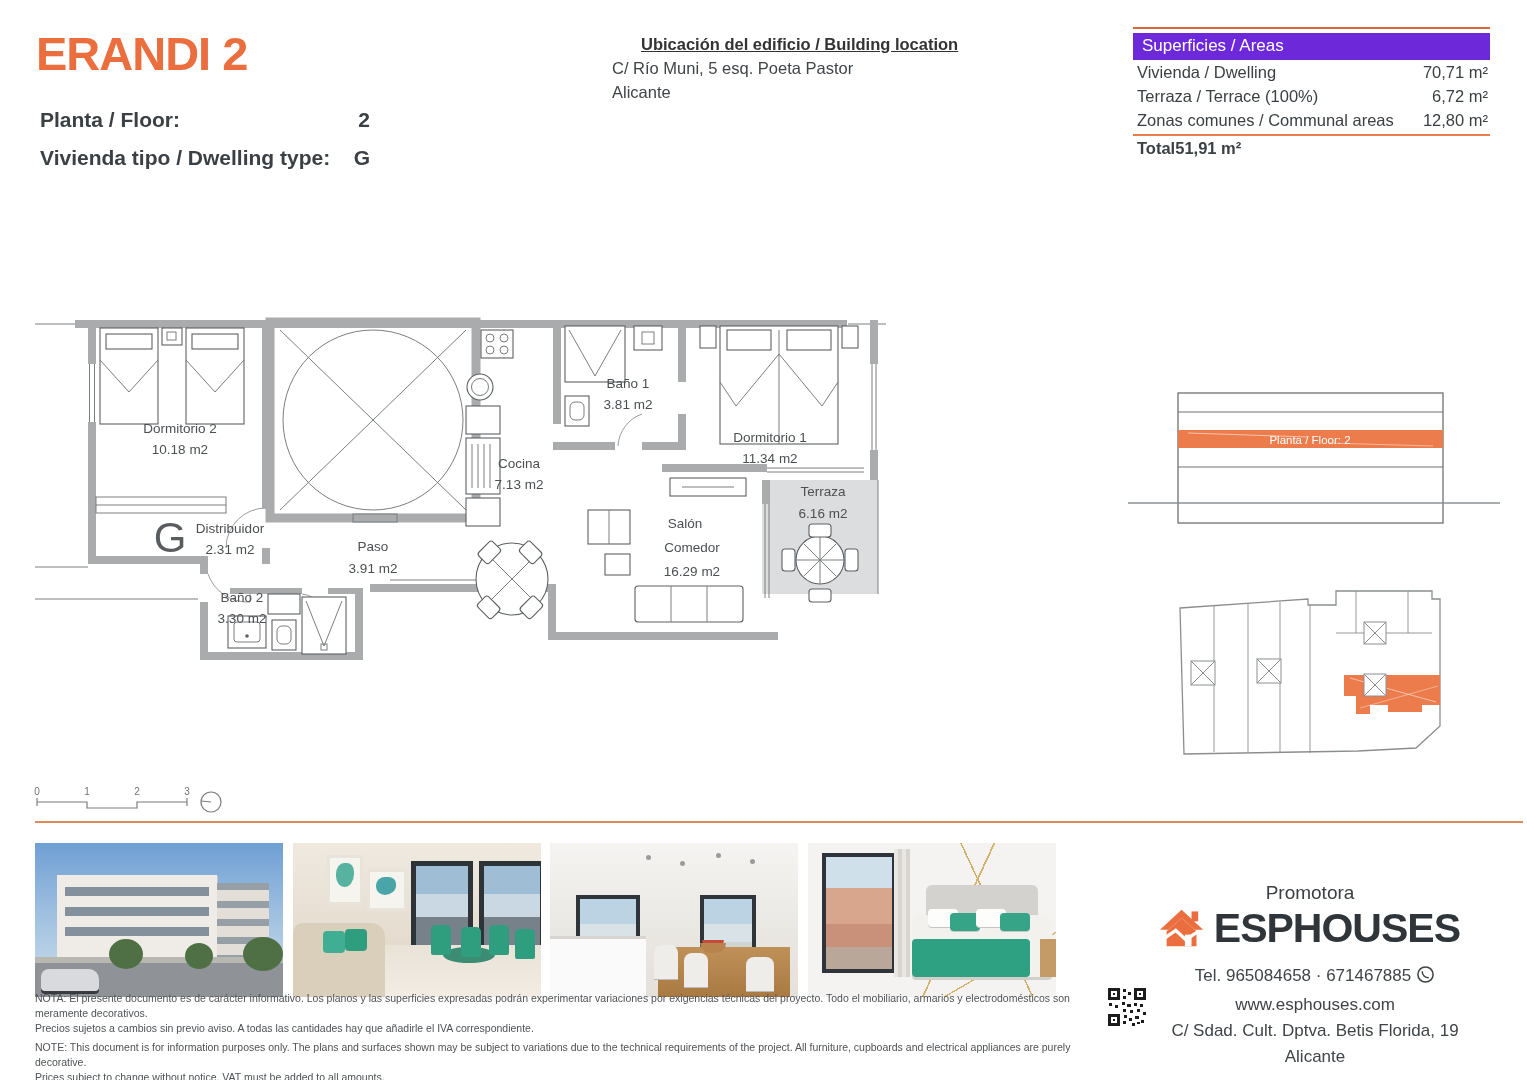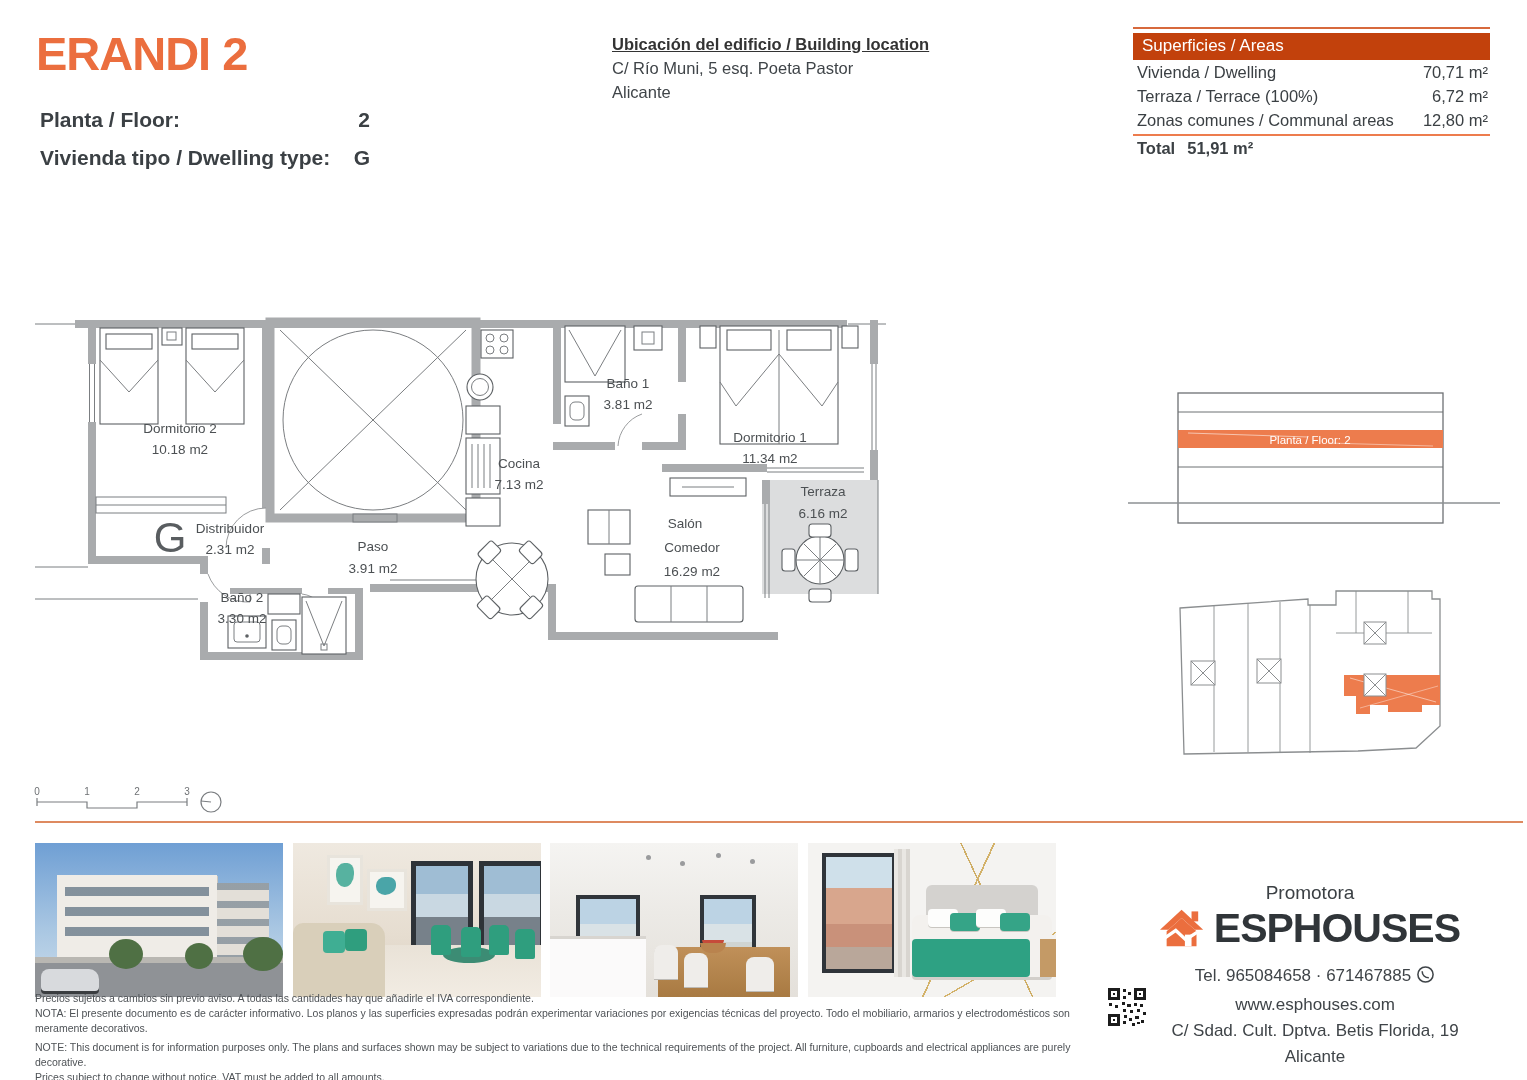--- a/index.html
+++ b/index.html
@@ -5,30 +5,30 @@
   html,body{margin:0;padding:0;background:#fff;}
   #page{position:relative;width:1527px;height:1080px;background:#fff;overflow:hidden;
         font-family:"Liberation Sans","DejaVu Sans",sans-serif;color:#3b4044;}
   .abs{position:absolute;}
 
   
   #title{left:36px;top:26px;font-size:47px;font-weight:800;letter-spacing:-1px;color:#eb6e3e;}
   .hdr-row{left:40px;font-size:21px;font-weight:700;color:#3b4044;width:330px;display:flex;}
   .hdr-row .lab{flex:1;}
   #loc{left:612px;top:32px;font-size:16.5px;color:#3f4448;line-height:24px;}
-  #loc .loc-title{font-weight:700;text-decoration:underline;color:#333;}
+  #loc .loc-title{font-weight:700;text-decoration:underline;color:#333;margin-left:29px;}
 
   
   #areas{left:1133px;top:27px;width:357px;font-size:16.5px;}
   #areas .topline{height:0;border-top:2px solid #d7693c;margin-bottom:4px;}
-  #areas .thead{background:#c2410c;color:#fff;padding:3px 13px 4px 9px;font-size:17px;}
+  #areas .thead{background:#6d28d9;color:#fff;padding:3px 13px 4px 9px;font-size:17px;}
   #areas .trow{display:flex;padding:2.5px 2px 2.5px 4px;}
   #areas .trow .lab{flex:1;}
   #areas .sep{height:0;border-top:2px solid #ed7c4d;margin-top:2px;}
-  #areas .total{display:flex;font-weight:700;padding:3px 2px 0 4px;gap:12px;}
+  #areas .total{display:flex;font-weight:700;padding:3px 2px 0 4px;}
 
   
   #plan{left:30px;top:302px;}
   .plan-lbl{font-size:13.5px;fill:#4c5053;text-anchor:middle;font-family:"Liberation Sans",sans-serif;}
   .plan-big{font-size:42px;fill:#595d60;text-anchor:middle;font-family:"Liberation Sans",sans-serif;}
   .wall{fill:#a9abad;}
   .thin{stroke:#7b7e81;stroke-width:1;fill:none;}
   .furn{stroke:#5d6164;stroke-width:1.1;fill:#ffffff;}
   .arc{stroke:#8e9193;stroke-width:0.9;fill:none;}
 
@@ -423,22 +423,22 @@
     <div class="abs p4-bed"></div>
     <div class="abs p4-blank"></div>
     <div class="abs p4-pill" style="left:120px;top:66px;"></div>
     <div class="abs p4-pill t" style="left:142px;top:70px;"></div>
     <div class="abs p4-pill" style="left:168px;top:66px;"></div>
     <div class="abs p4-pill t" style="left:192px;top:70px;"></div>
     <div class="abs p4-night"></div>
   </div>
 
   <div id="notes" class="abs">
+    <p>NOTA: El presente documento es de carácter informativo. Los planos y las superficies expresadas podrán experimentar variaciones por exigencias técnicas del proyecto. Todo el mobiliario, armarios y electrodomésticos son meramente decorativos.</p>
     <p>Precios sujetos a cambios sin previo aviso. A todas las cantidades hay que añadirle el IVA correspondiente.</p>
-    <p>NOTA: El presente documento es de carácter informativo. Los planos y las superficies expresadas podrán experimentar variaciones por exigencias técnicas del proyecto. Todo el mobiliario, armarios y electrodomésticos son meramente decorativos.</p>
     <div class="gap"></div>
     <p>NOTE: This document is for information purposes only. The plans and surfaces shown may be subject to variations due to the technical requirements of the project. All furniture, cupboards and electrical appliances are purely decorative.</p>
     <p>Prices subject to change without notice. VAT must be added to all amounts.</p>
   </div>
 
   <svg id="qr" class="abs" width="40" height="40" viewBox="0 0 40 40">
     <rect x="0" y="0" width="40" height="40" fill="#fff"></rect>
     <g fill="#1c1c1c">
       <rect x="1" y="1" width="12" height="12"></rect>
         <rect x="27" y="1" width="12" height="12"></rect>

